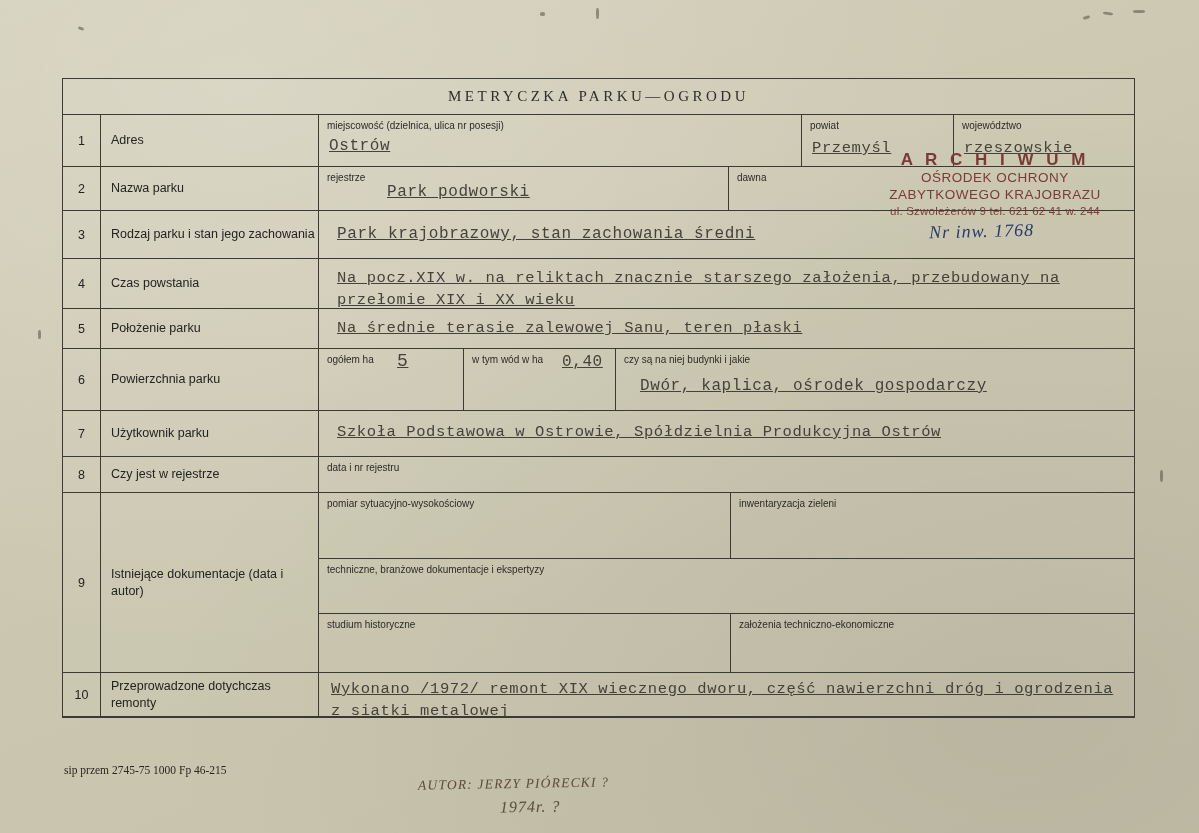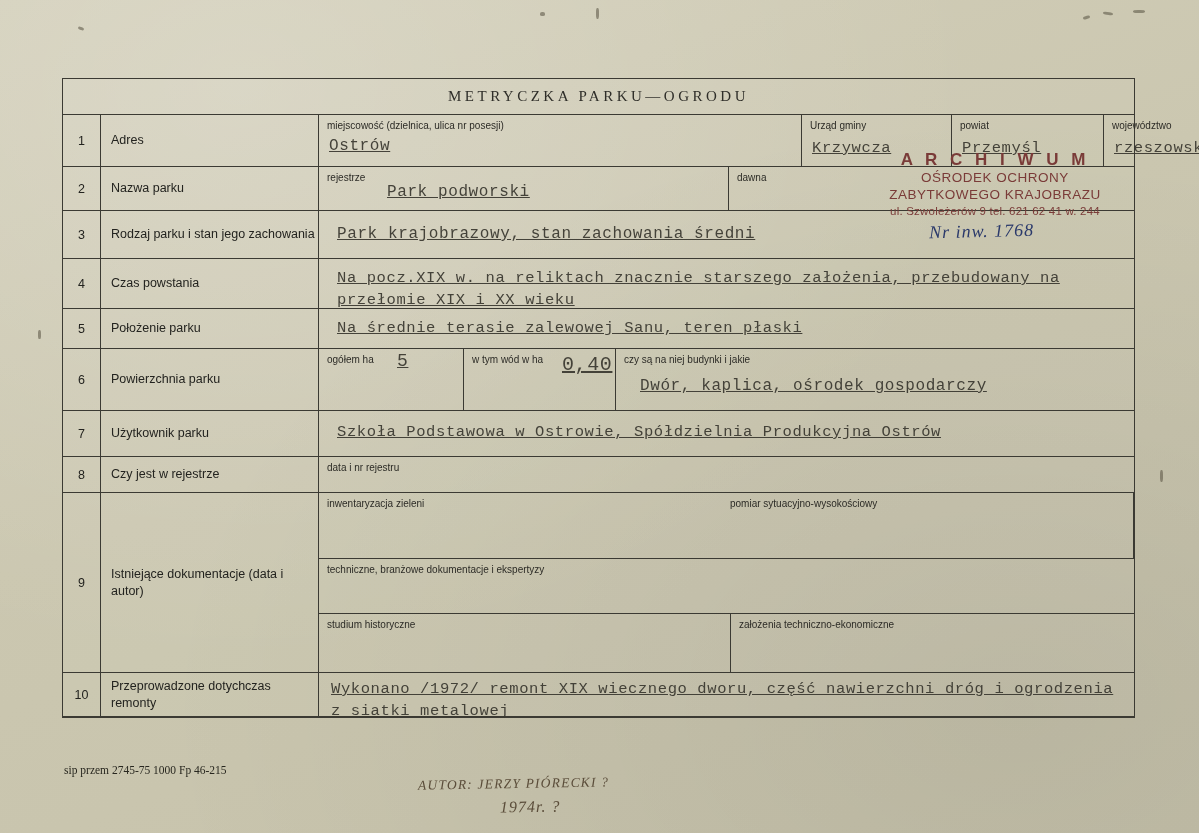--- a/index.html
+++ b/index.html
@@ -200,24 +200,20 @@
       <div class="title">METRYCZKA PARKU—OGRODU</div>
     </div>
 
     <div class="row r1">
       <div class="num">1</div>
       <div class="lbl">Adres</div>
       <div class="cell vdiv" style="flex:0 0 483px">
         <div class="sub">miejscowość (dzielnica, ulica nr posesji)</div>
         <div class="fill type lg" style="top:22px">Ostrów</div>
       </div>
-      <div class="cell vdiv" style="flex:0 0 150px">
-        <div class="sub">Urząd gminy</div>
-        <div class="fill type" style="top:24px">Krzywcza</div>
-      </div>
       <div class="cell vdiv" style="flex:0 0 152px">
         <div class="sub">powiat</div>
         <div class="fill type" style="top:24px">Przemyśl</div>
       </div>
       <div class="cell">
         <div class="sub">województwo</div>
         <div class="fill type" style="top:24px">rzeszowskie</div>
       </div>
     </div>
 
@@ -260,21 +256,21 @@
 
     <div class="row r6">
       <div class="num">6</div>
       <div class="lbl">Powierzchnia parku</div>
       <div class="cell vdiv" style="flex:0 0 145px">
         <div class="sub">ogółem ha</div>
         <div class="fill type lg" style="top:2px;left:78px;font-size:18px">5</div>
       </div>
       <div class="cell vdiv" style="flex:0 0 152px">
         <div class="sub">w tym wód w ha</div>
-        <div class="fill type lg" style="top:4px;left:98px;font-size:20px">0,40</div>
+        <div class="fill type lg" style="top:4px;left:98px;font-size:16px">0,40</div>
       </div>
       <div class="cell">
         <div class="sub">czy są na niej budynki i jakie</div>
         <div class="fill type lg" style="top:28px;left:24px">Dwór, kaplica, ośrodek gospodarczy</div>
       </div>
     </div>
 
     <div class="row r7">
       <div class="num">7</div>
       <div class="lbl">Użytkownik parku</div>
@@ -290,26 +286,26 @@
         <div class="sub">data i nr rejestru</div>
         <div class="fill type" style="top:16px"></div>
       </div>
     </div>
 
     <div class="row r9">
       <div class="num">9</div>
       <div class="lbl">Istniejące dokumentacje (data i autor)</div>
       <div class="stack">
         <div class="stackrow" style="height:66px">
+          <div class="cell vdiv" style="flex:0 0 412px">
+            <div class="sub">pomiar sytuacyjno-wysokościowy</div>
+            <div class="fill type" style="top:26px"></div>
+          </div>
           <div class="cell">
             <div class="sub">inwentaryzacja zieleni</div>
-            <div class="fill type" style="top:26px"></div>
-          </div>
-          <div class="cell vdiv" style="flex:0 0 412px">
-            <div class="sub">pomiar sytuacyjno-wysokościowy</div>
             <div class="fill type" style="top:26px"></div>
           </div>
         </div>
         <div class="stackrow" style="flex:1">
           <div class="cell">
             <div class="sub">techniczne, branżowe dokumentacje i ekspertyzy</div>
             <div class="fill type" style="top:26px"></div>
           </div>
         </div>
         <div class="stackrow" style="height:58px">

